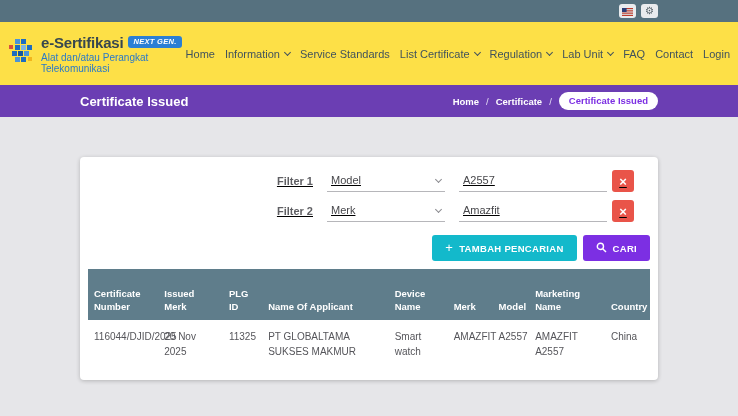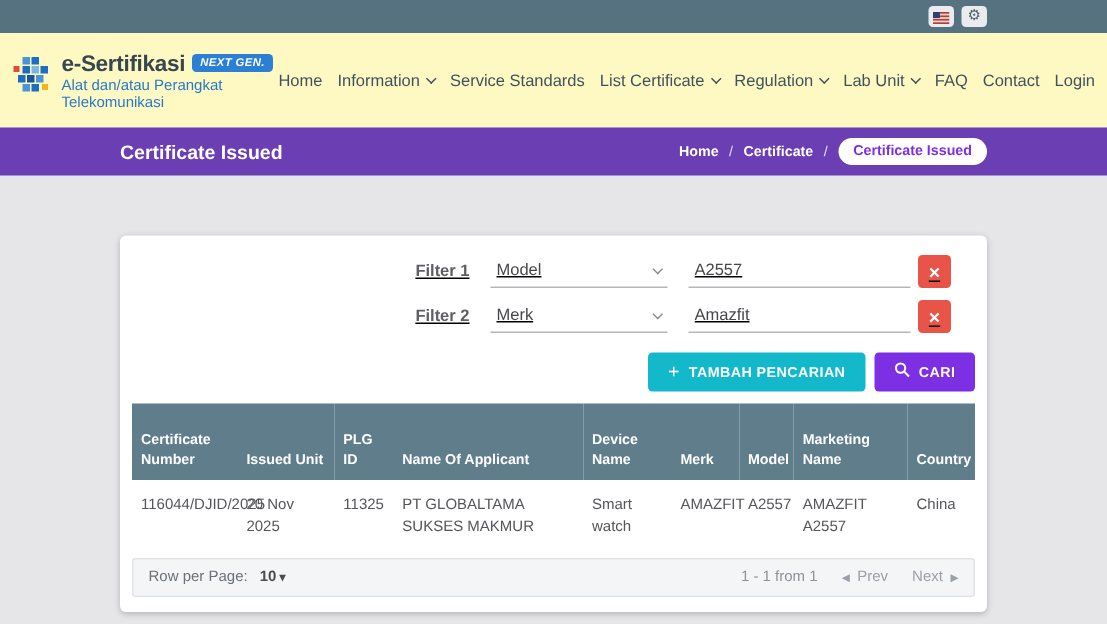--- a/index.html
+++ b/index.html
@@ -7,21 +7,21 @@
   body { font-family:"Liberation Sans", sans-serif; background:#e6e6e9; }
 
   
   .topbar { height:22px; background:#56717f; display:flex; align-items:center;
             justify-content:flex-end; padding-right:80px; gap:5px; }
   .tb-btn { width:17px; height:14px; border:none; border-radius:3px; background:#e9ebee;
             display:flex; align-items:center; justify-content:center; cursor:pointer; padding:0; }
   .gear { font-size:10px; line-height:1; color:#57636b; }
 
   
-  .header { height:63px; background:#fef9c3; display:flex; align-items:center;
+  .header { height:63px; background:#fde047; display:flex; align-items:center;
             justify-content:space-between; padding:0 8px; }
   .brand { display:flex; align-items:center; gap:7px; cursor:pointer; }
   .brand-line { display:flex; align-items:center; gap:5px; }
   .brand-name { font-size:15px; font-weight:700; color:#37474f; letter-spacing:-0.2px; }
   .brand-badge { background:#2b7fd4; color:#fff; font-size:7.5px; font-weight:700;
                  font-style:italic; padding:1px 5px 2px; border-radius:3px; letter-spacing:.3px; }
   .brand-tagline { font-size:10px; color:#2979c9; margin-top:1px; }
   .nav { display:flex; align-items:center; gap:10px; }
   .nav-item { font-size:11px; color:#41525c; cursor:pointer; white-space:nowrap;
               display:flex; align-items:center; }
@@ -213,21 +213,21 @@
         </svg>
       </span>
       <span>CARI</span>
     </button>
   </div>
 
   <table>
     <thead>
       <tr>
         <th class="c0">Certificate Number</th>
-        <th class="c1">Issued Unit</th>
+        <th class="c1">Issued Merk</th>
         <th class="c2">PLG ID</th>
         <th class="c3">Name Of Applicant</th>
         <th class="c4">Device Name</th>
         <th class="c5">Merk</th>
         <th class="c6">Model</th>
         <th class="c7">Marketing Name</th>
         <th class="c8">Country</th>
       </tr>
     </thead>
     <tbody>
@@ -238,34 +238,14 @@
         <td>PT GLOBALTAMA SUKSES MAKMUR</td>
         <td>Smart watch</td>
         <td>AMAZFIT</td>
         <td>A2557</td>
         <td>AMAZFIT A2557</td>
         <td>China</td>
       </tr>
     </tbody>
   </table>
 
-  <div class="pager">
-    <div class="pager-left">
-      <span>Row per Page:</span>
-      <span class="rpp">
-        <span>10</span>
-        <span class="caret">▾</span>
-      </span>
-    </div>
-    <div class="pager-right">
-      <span>1 - 1 from 1</span>
-      <span class="pg-btn">
-        <span class="tri">◀</span>
-        <span>Prev</span>
-      </span>
-      <span class="pg-btn">
-        <span>Next</span>
-        <span class="tri">▶</span>
-      </span>
-    </div>
-  </div>
 
 </main>
 
 </body></html>

